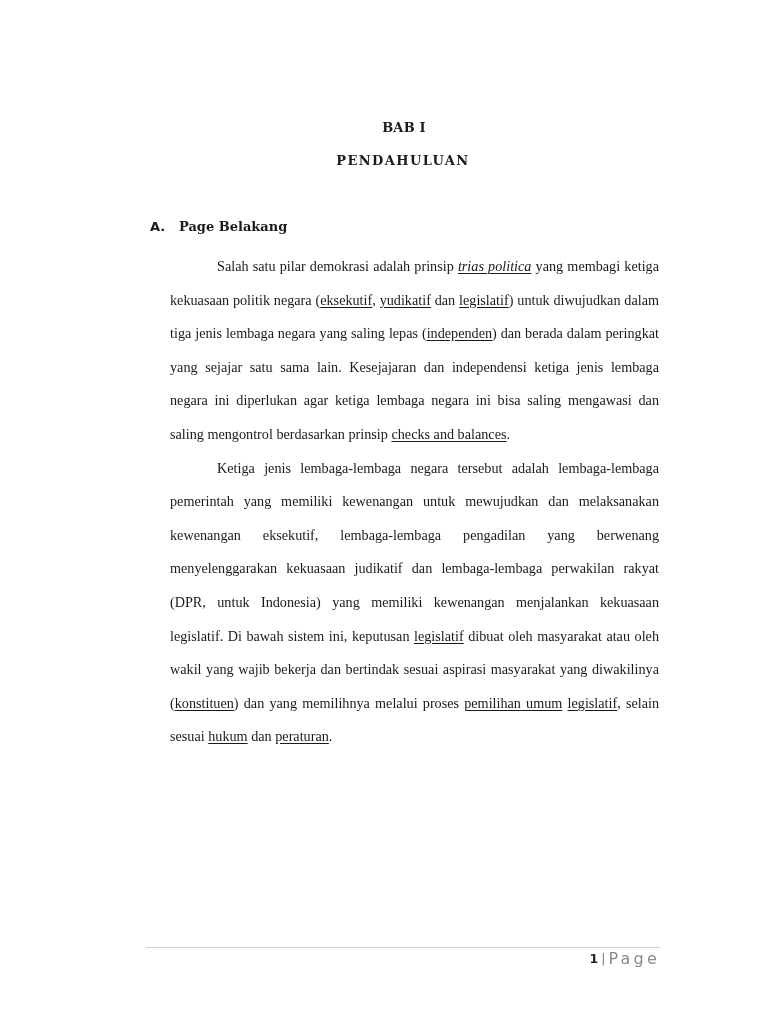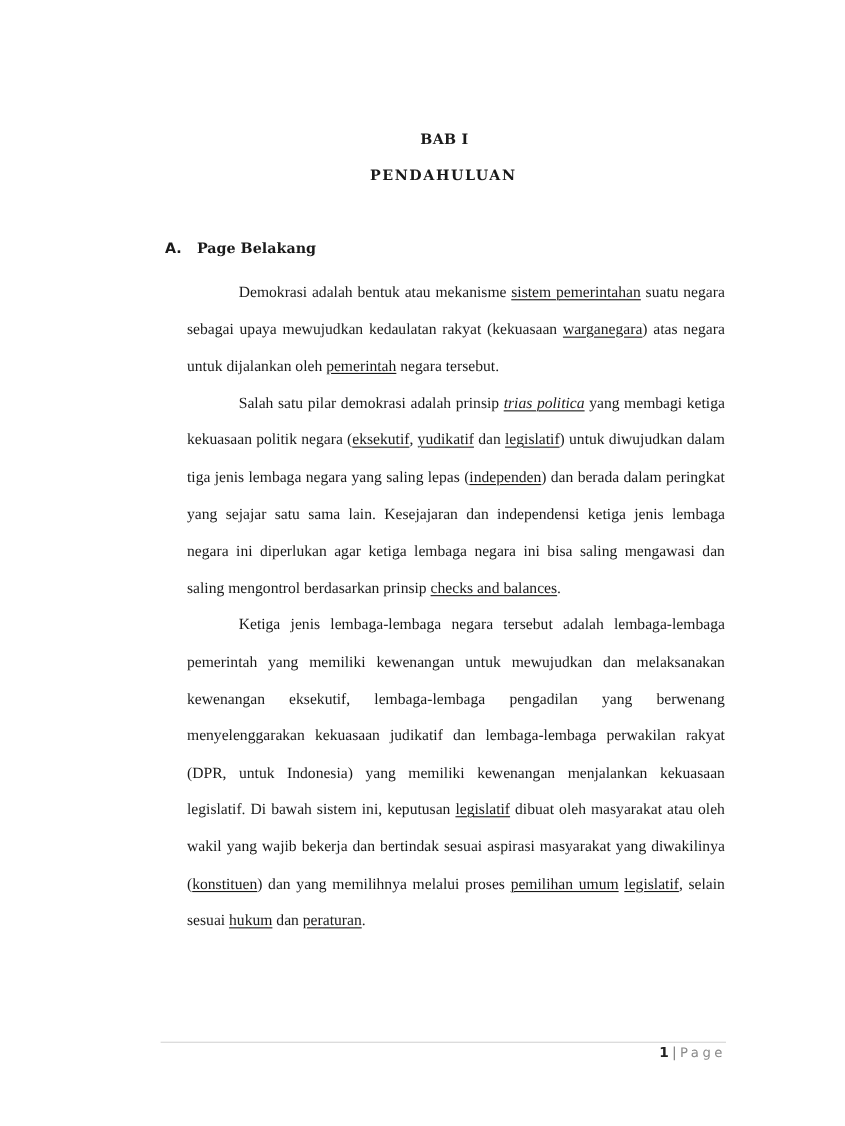--- a/index.html
+++ b/index.html
@@ -84,37 +84,36 @@
       top: 933px;
       right: 108px;
       font-family: "DejaVu Sans", sans-serif;
       font-size: 12.5px;
       display: flex;
       align-items: center;
       gap: 3px;
     }
     .footer .pnum { font-weight: bold; color: #222; }
     .footer .sep { color: #7a7a7a; }
-    .footer .plabel { color: #8a8a8a; letter-spacing: 3.2px; font-size: 12px; }
+    .footer .plabel { color: #8a8a8a; letter-spacing: 3.2px; font-size: 16px; }
   </style>
 </head>
 <body>
 
 <div class="page">
 
   <div class="chapter-num">BAB I</div>
   <div class="chapter-title">PENDAHULUAN</div>
 
   <div class="section-heading">
     <span class="marker">A.</span>
     <span>Page Belakang</span>
   </div>
 
   <div class="body-text">
-    <p>Demokrasi adalah bentuk atau mekanisme <span class="u">sistem pemerintahan</span> suatu negara sebagai upaya mewujudkan kedaulatan rakyat (kekuasaan <span class="u">warganegara</span>) atas negara untuk dijalankan oleh <span class="u">pemerintah</span> negara tersebut.</p>
     <p>Salah satu pilar demokrasi adalah prinsip <span class="u i">trias politica</span> yang membagi ketiga kekuasaan politik negara (<span class="u">eksekutif</span>, <span class="u">yudikatif</span> dan <span class="u">legislatif</span>) untuk diwujudkan dalam tiga jenis lembaga negara yang saling lepas (<span class="u">independen</span>) dan berada dalam peringkat yang sejajar satu sama lain. Kesejajaran dan independensi ketiga jenis lembaga negara ini diperlukan agar ketiga lembaga negara ini bisa saling mengawasi dan saling mengontrol berdasarkan prinsip <span class="u">checks and balances</span>.</p>
     <p>Ketiga jenis lembaga-lembaga negara tersebut adalah lembaga-lembaga pemerintah yang memiliki kewenangan untuk mewujudkan dan melaksanakan kewenangan eksekutif, lembaga-lembaga pengadilan yang berwenang menyelenggarakan kekuasaan judikatif dan lembaga-lembaga perwakilan rakyat (DPR, untuk Indonesia) yang memiliki kewenangan menjalankan kekuasaan legislatif. Di bawah sistem ini, keputusan <span class="u">legislatif</span> dibuat oleh masyarakat atau oleh wakil yang wajib bekerja dan bertindak sesuai aspirasi masyarakat yang diwakilinya (<span class="u">konstituen</span>) dan yang memilihnya melalui proses <span class="u">pemilihan umum</span> <span class="u">legislatif</span>, selain sesuai <span class="u">hukum</span> dan <span class="u">peraturan</span>.</p>
   </div>
 
   <div class="footer-rule"></div>
   <div class="footer">
     <span class="pnum">1</span>
     <span class="sep">|</span>
     <span class="plabel">Page</span>
   </div>

